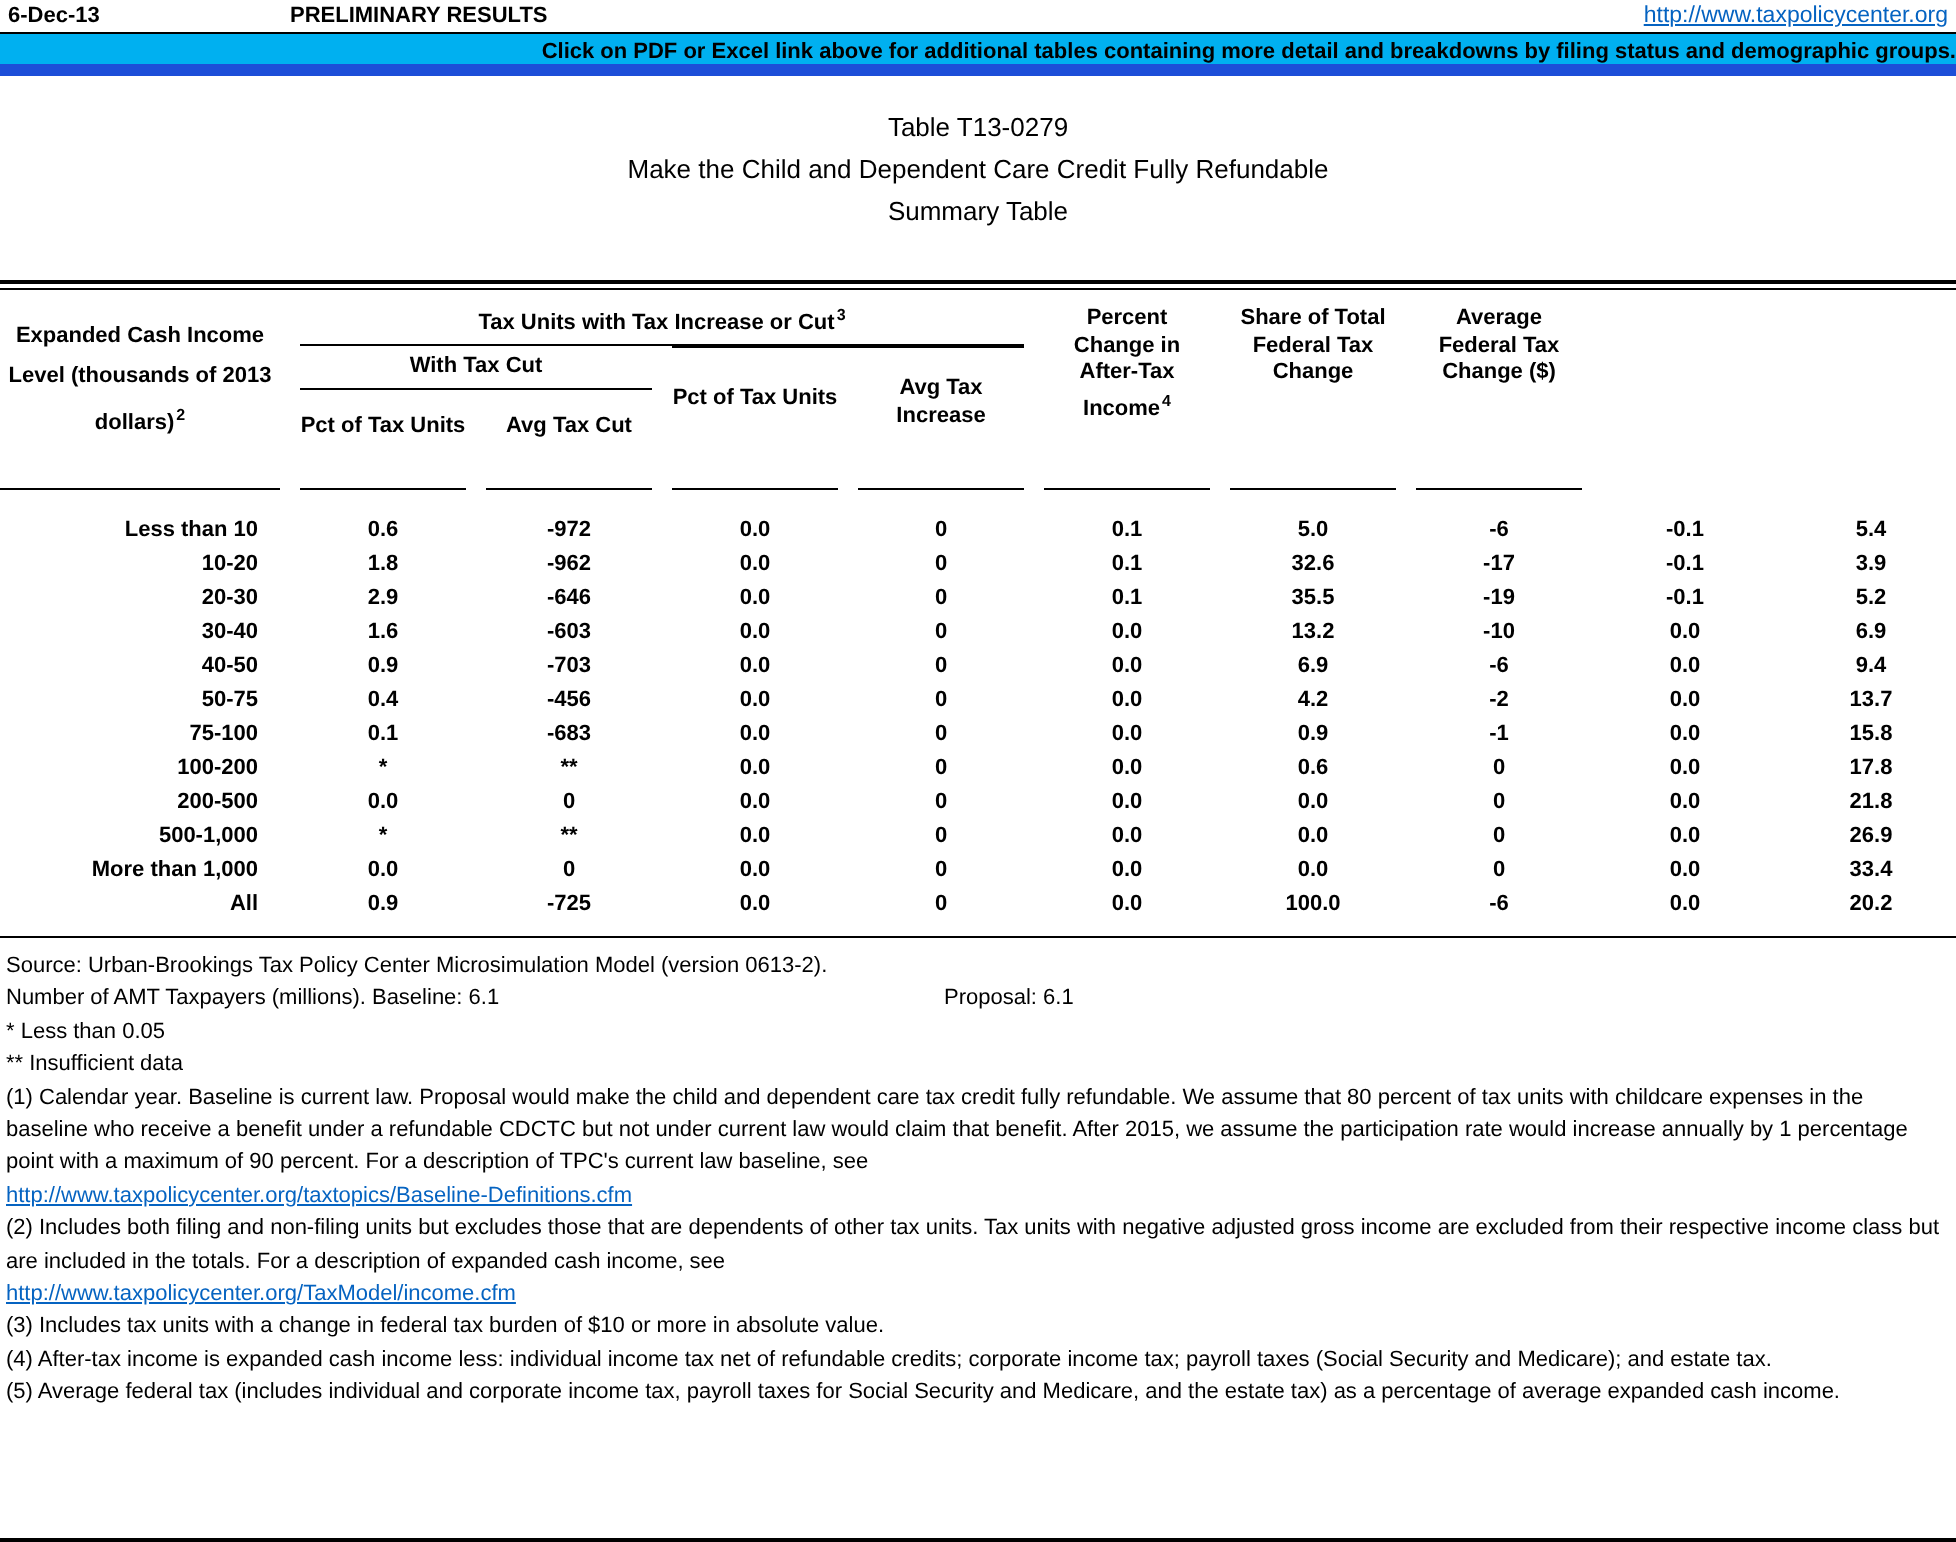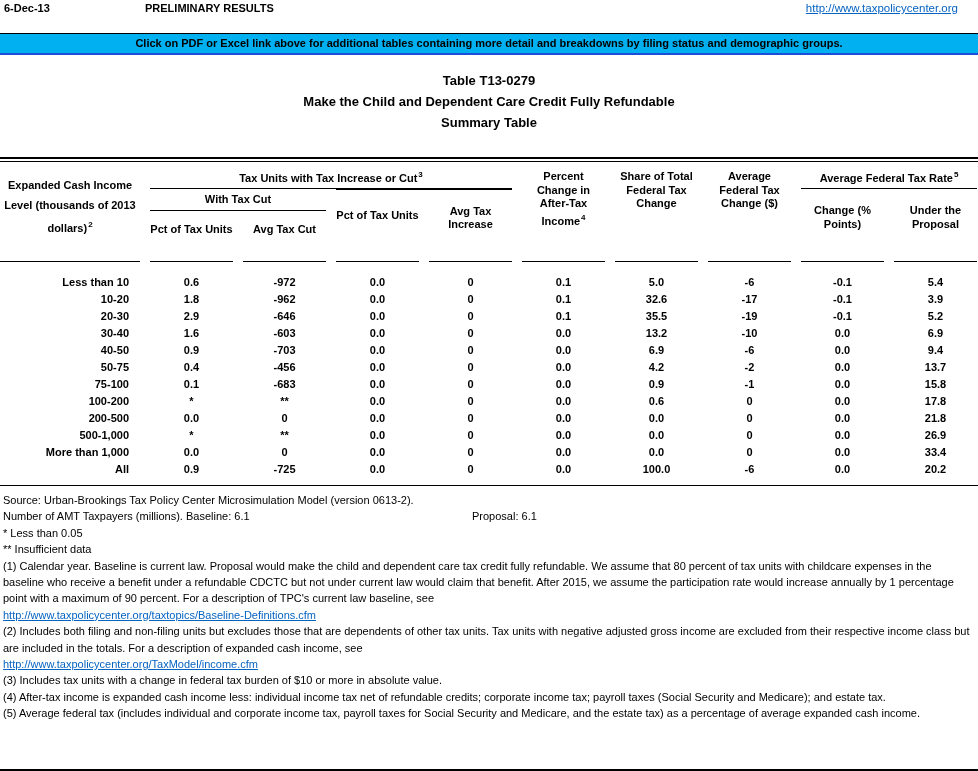--- a/index.html
+++ b/index.html
@@ -4,34 +4,34 @@
 <style>
   * { margin:0; padding:0; box-sizing:border-box; }
   html,body { background:#fff; }
   body {
     width:978px; height:771px; position:relative; overflow:hidden;
     font-family:"Liberation Sans", sans-serif; color:#000;
   }
   sup { font-size:8px; vertical-align:super; margin-left:1px; }
 
   
-  .topbar { display:flex; align-items:baseline; height:33px; padding:2px 20px 0 4px; font-size:11px; font-weight:bold; }
+  .topbar { display:flex; align-items:baseline; height:16px; padding:2px 4px 0 4px; font-size:11px; font-weight:bold; }
   .topbar .date { width:141px; }
   .topbar .prelim { flex:1; }
   .topbar a { color:#0563C1; text-decoration:underline; font-weight:normal; font-size:11.5px; }
 
   
   .banner {
-    height:22px; line-height:19px; text-align:center;
+    height:22px; line-height:19px; text-align:right;
     font-size:11px; font-weight:bold;
-    border-top:1px solid #000; border-bottom:2px solid #1d4ed8;
+    border-top:1px solid #000; border-bottom:6px solid #1d4ed8;
   }
 
   
-  .titles { margin-top:15px; text-align:center; font-weight:bold; font-size:13px; }
+  .titles { margin-top:15px; text-align:center; font-weight:normal; font-size:13px; }
   .titles div { line-height:21px; }
 
   
   .ttable { margin-top:24px; font-weight:bold; font-size:11px; }
   .dblrule { height:5px; border-top:2px solid #000; border-bottom:1px solid #000; }
 
   .thead { display:flex; height:98px; margin-top:2px; }
   .hc { display:flex; flex-direction:column; }
   .c0 { width:140px; }
   .cv { width:83px; margin-left:10px; }
@@ -134,36 +134,20 @@
     <div class="hc cv">
       <div class="hlabel padtop">Share of Total Federal Tax Change</div>
       <div class="rule bottom"></div>
     </div>
 
     <div class="hc cv">
       <div class="hlabel padtop">Average Federal Tax Change ($)</div>
       <div class="rule bottom"></div>
     </div>
 
-    <div class="hc w2">
-      <div class="hlabel grplabel">
-        <span>Average Federal Tax Rate</span><sup>5</sup>
-      </div>
-      <div class="rule"></div>
-      <div class="hrow">
-        <div class="hc cv first">
-          <div class="hlabel vmid">Change (% Points)</div>
-          <div class="rule bottom"></div>
-        </div>
-        <div class="hc cv">
-          <div class="hlabel vmid">Under the Proposal</div>
-          <div class="rule bottom"></div>
-        </div>
-      </div>
-    </div>
   </div>
 
   <div class="tbody" id="tbody">
       <div class="trow">
         <div class="c0 rowlabel">Less than 10</div>
         <div class="cv cell">0.6</div>
         <div class="cv cell">-972</div>
         <div class="cv cell">0.0</div>
         <div class="cv cell">0</div>
         <div class="cv cell">0.1</div>

